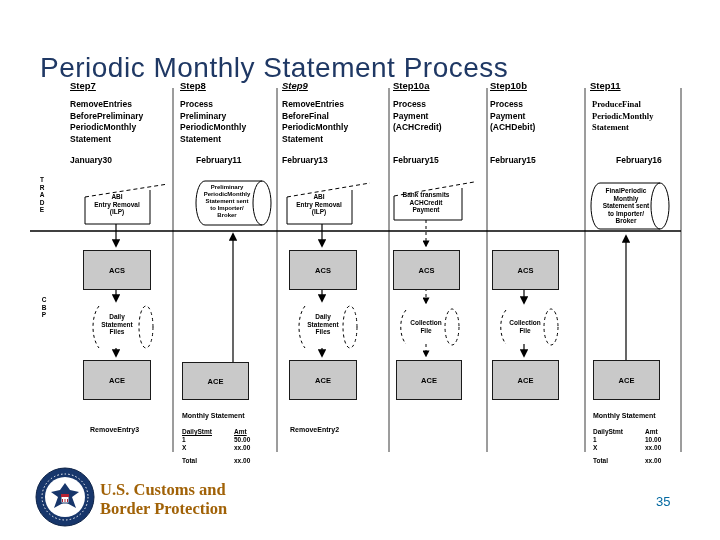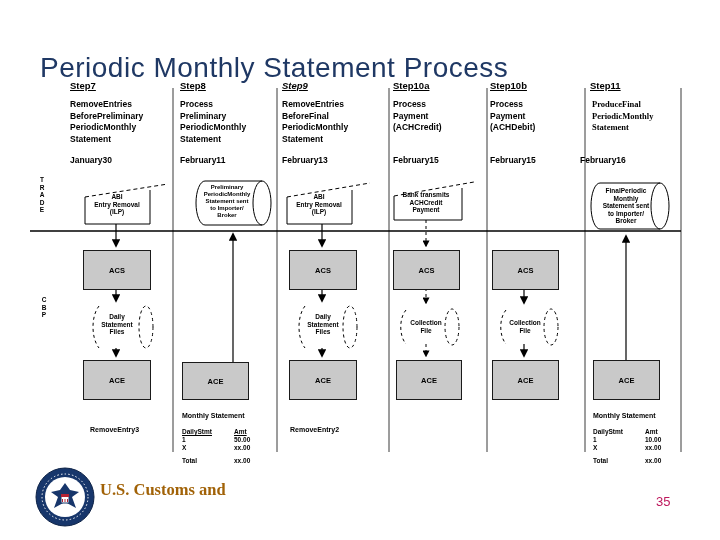--- a/index.html
+++ b/index.html
@@ -16,21 +16,21 @@
           font-size:7.5px;font-weight:bold;}
   .vlabel{width:8px;word-break:break-all;font-size:6.5px;line-height:7.5px;font-weight:bold;text-align:center;}
   .note{font-size:7px;font-weight:bold;}
   .trow{display:flex;font-size:6.5px;font-weight:bold;line-height:8px;}
   .tc1{width:52px;}
   .tc2{width:36px;}
   .u{text-decoration:underline;}
   .total{margin-top:5px;}
   #footer-text{left:100px;top:480px;font-family:"Liberation Serif",serif;font-weight:bold;
                font-size:16.5px;line-height:19px;color:#a16207;}
-  #page-num{left:656px;top:494px;font-size:13px;color:#be185d;}
+  #page-num{left:656px;top:494px;font-size:13px;color:#0369a1;}
   svg{position:absolute;left:0;top:0;pointer-events:none;}
 </style>
 </head>
 <body>
 
 <div id="slide">
 
   <svg width="720" height="540">
     <defs>
       <marker id="arr" viewBox="0 0 10 10" refX="8" refY="5" markerWidth="7" markerHeight="7" orient="auto">
@@ -115,25 +115,25 @@
 Payment
 (ACHCredit)</div>
   <div class="abs col-desc pre" style="left:490px;">Process
 Payment
 (ACHDebit)</div>
   <div class="abs col-desc pre" style="left:592px;font-family:Liberation Serif, serif;">ProduceFinal
 PeriodicMonthly
 Statement</div>
 
   <div class="abs col-date" style="left:70px;text-align:center;">January30</div>
-  <div class="abs col-date" style="left:180px;">February11</div>
+  <div class="abs col-date" style="left:196px;">February11</div>
   <div class="abs col-date" style="left:282px;">February13</div>
   <div class="abs col-date" style="left:393px;">February15</div>
   <div class="abs col-date" style="left:490px;">February15</div>
-  <div class="abs col-date" style="left:580px;">February16</div>
+  <div class="abs col-date" style="left:616px;">February16</div>
 
   <div class="abs shape-label pre" style="left:85px;top:193px;width:64px;">ABI
 Entry Removal
 (ILP)</div>
   <div class="abs shape-label pre" style="left:196px;top:184px;width:62px;font-size:6px;line-height:7px;">Preliminary
 PeriodicMonthly
 Statement sent
 to Importer/
 Broker</div>
   <div class="abs shape-label pre" style="left:287px;top:193px;width:64px;">ABI
@@ -220,16 +220,17 @@
     <circle cx="31" cy="31" r="20" fill="#ffffff"></circle>
     <path d="M31 17 L36 24 L45 26 L38 31 L42 42 L31 36 L20 42 L24 31 L17 26 L26 24 Z" fill="#17366b"></path>
     <rect x="27" y="28" width="8" height="9" fill="#ffffff" stroke="#17366b" stroke-width="1"></rect>
     <rect x="27" y="28" width="8" height="3" fill="#b22234"></rect>
     <line x1="28.5" y1="33" x2="28.5" y2="36" stroke="#b22234" stroke-width="1"></line>
     <line x1="31" y1="33" x2="31" y2="36" stroke="#b22234" stroke-width="1"></line>
     <line x1="33.5" y1="33" x2="33.5" y2="36" stroke="#b22234" stroke-width="1"></line>
   </svg>
   <div id="footer-text" class="abs">
     <div>U.S. Customs and</div>
+    <div>Border Protection</div>
   </div>
   <div id="page-num" class="abs">35</div>
 
 </div>
 
 </body></html>

